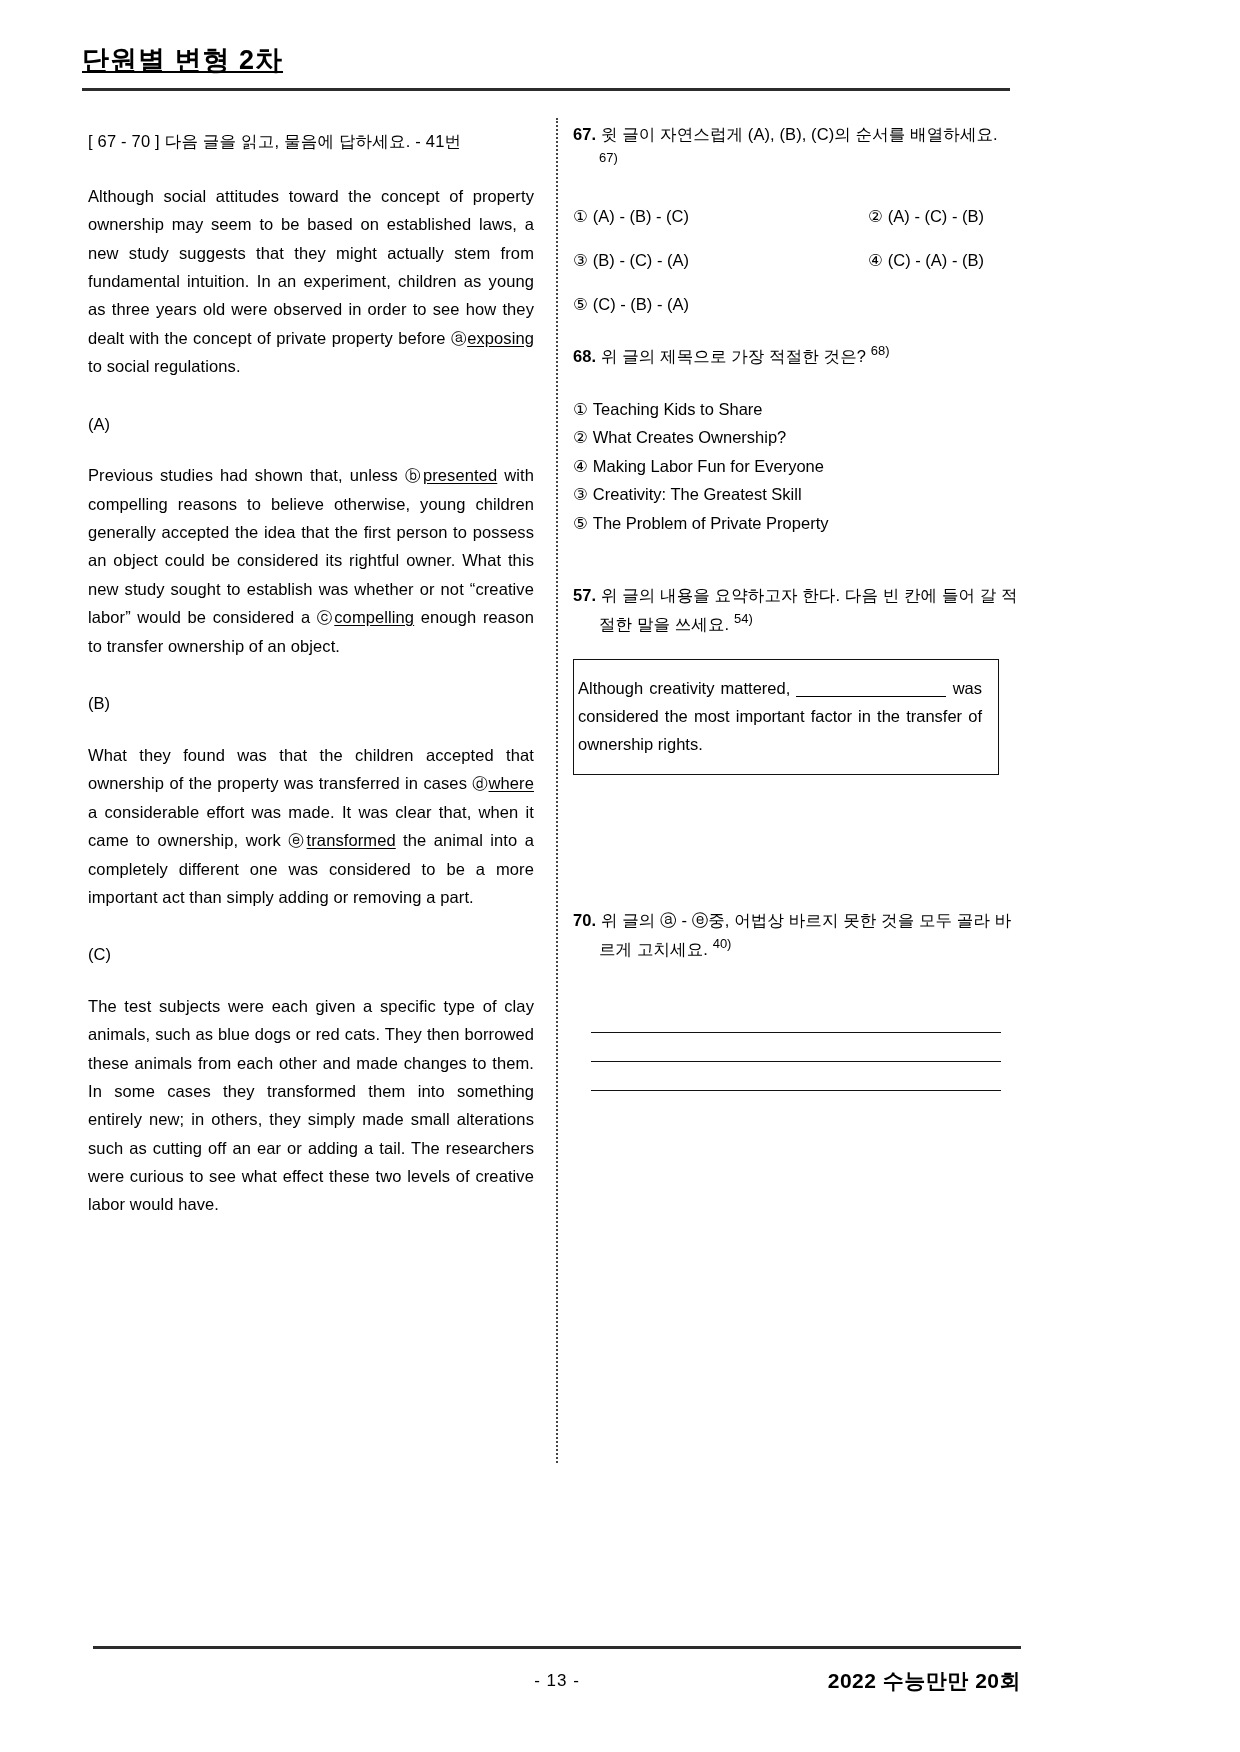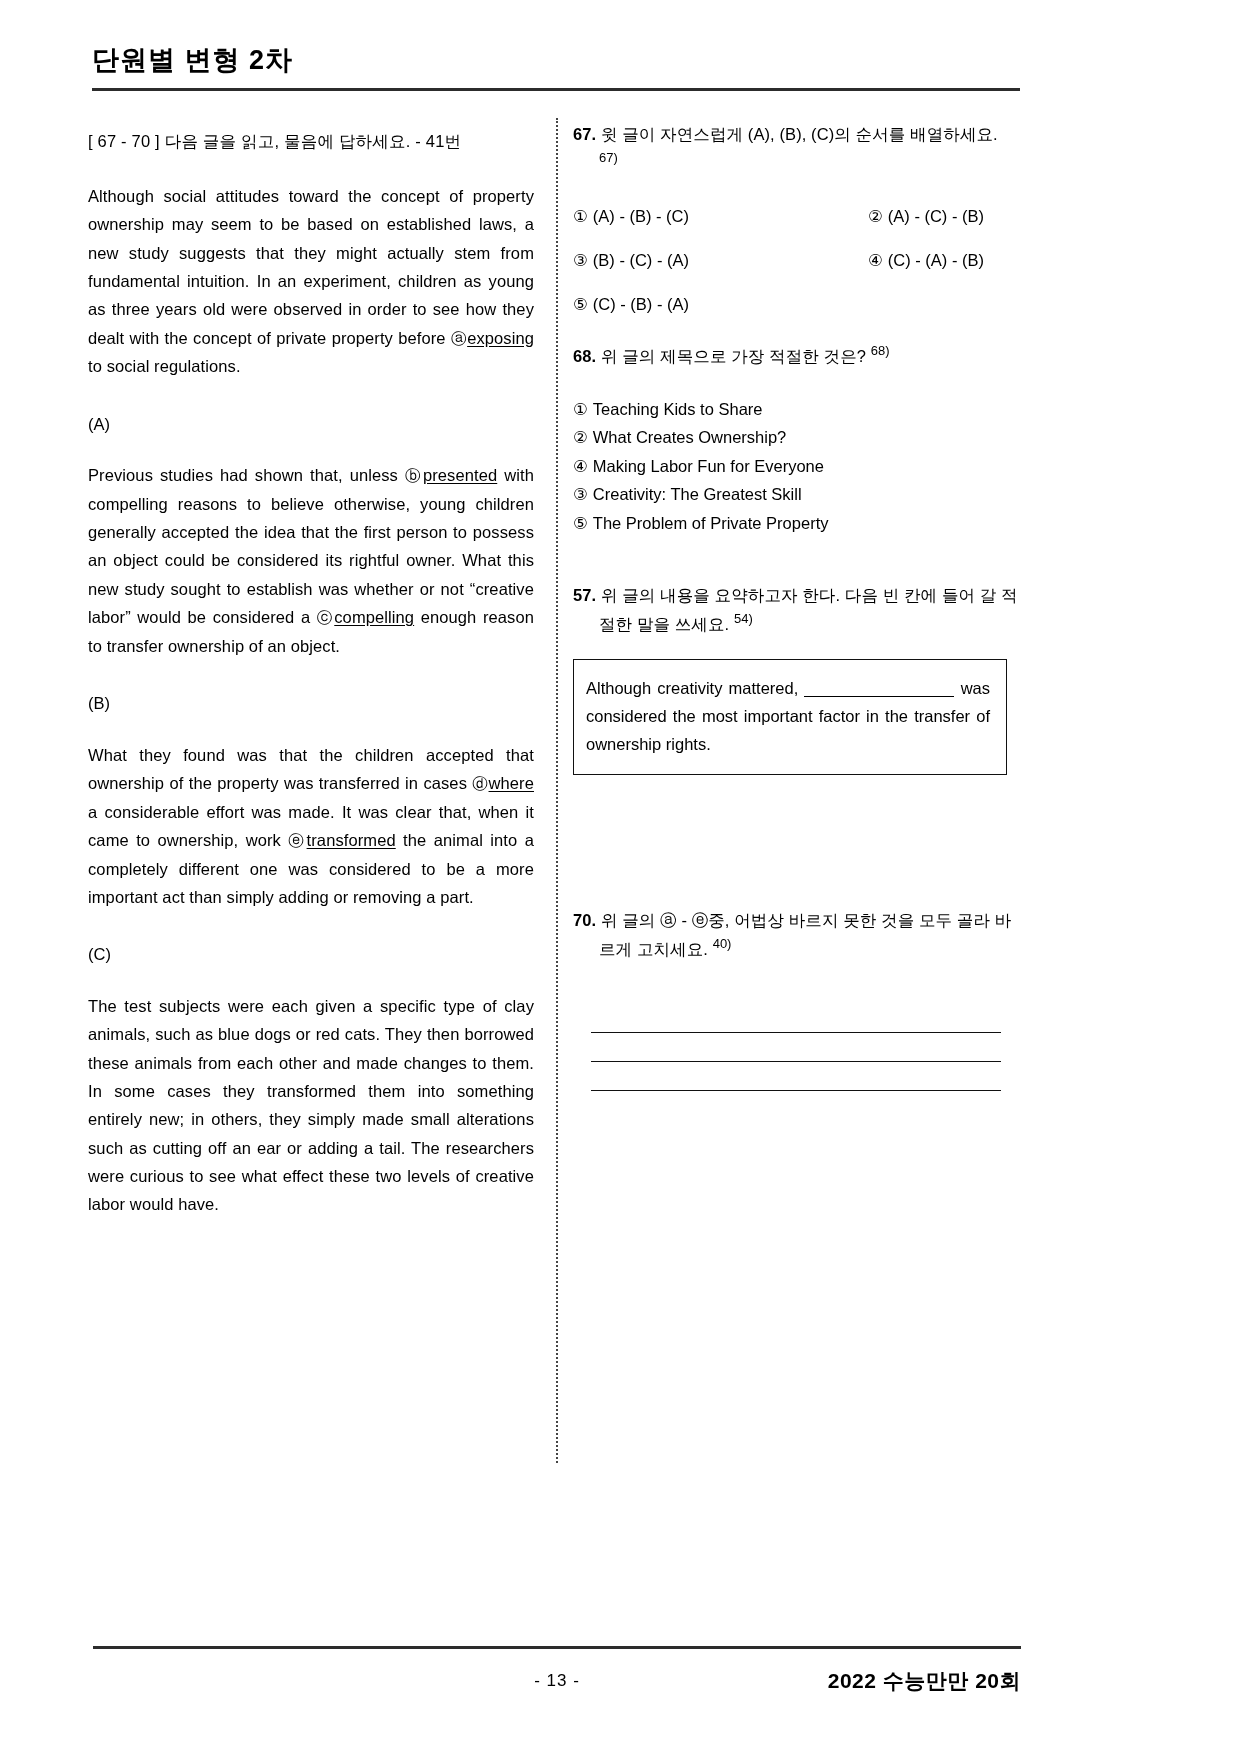--- a/index.html
+++ b/index.html
@@ -18,23 +18,24 @@
   .page {
     position: absolute;
     left: 0; top: 0;
     width: 1240px;
     height: 1752px;
   }
 
   
   .header {
     position: absolute;
-    left: 92px;
+    left: 82px;
     top: 46px;
     width: 928px;
+    text-decoration: underline;
   }
   .header-title {
     font-size: 27px;
     font-weight: bold;
     letter-spacing: 1px;
     line-height: 1.1;
     white-space: nowrap;
   }
   .header-rule {
     margin-top: 12px;
@@ -125,21 +126,21 @@
     grid-template-columns: 295px 1fr;
     row-gap: 16px;
   }
   .choice { white-space: nowrap; }
   .choice .circ { margin-right: 5px; }
 
   
   .summary-box {
     margin-top: 22px;
     border: 1.5px solid #111;
-    padding: 14px 16px 15px 12px;
+    padding: 14px 16px 15px 4px;
     font-size: 16.5px;
     line-height: 1.72;
     text-align: justify;
     width: 404px;
   }
   .blank-inline {
     display: inline-block;
     width: 150px;
     border-bottom: 1.5px solid #000;
     vertical-align: -3px;

